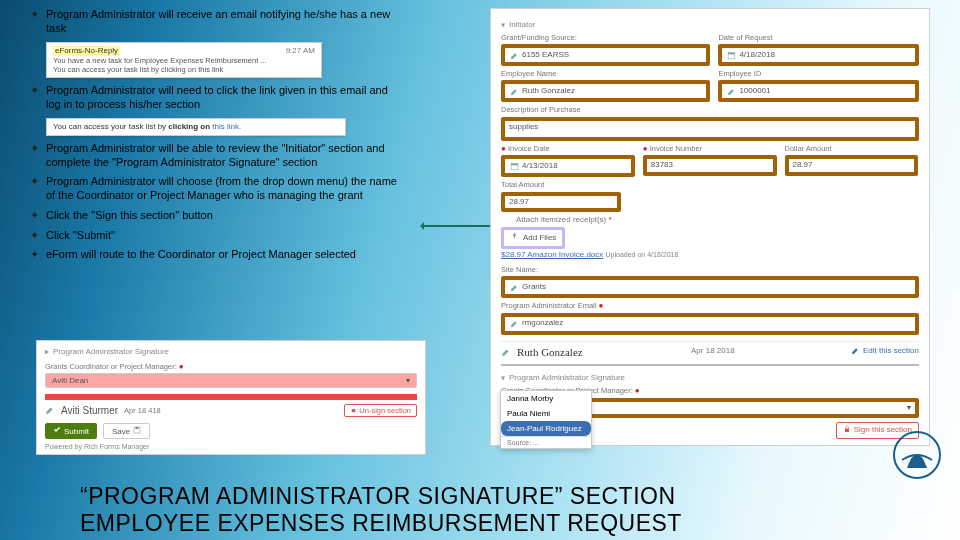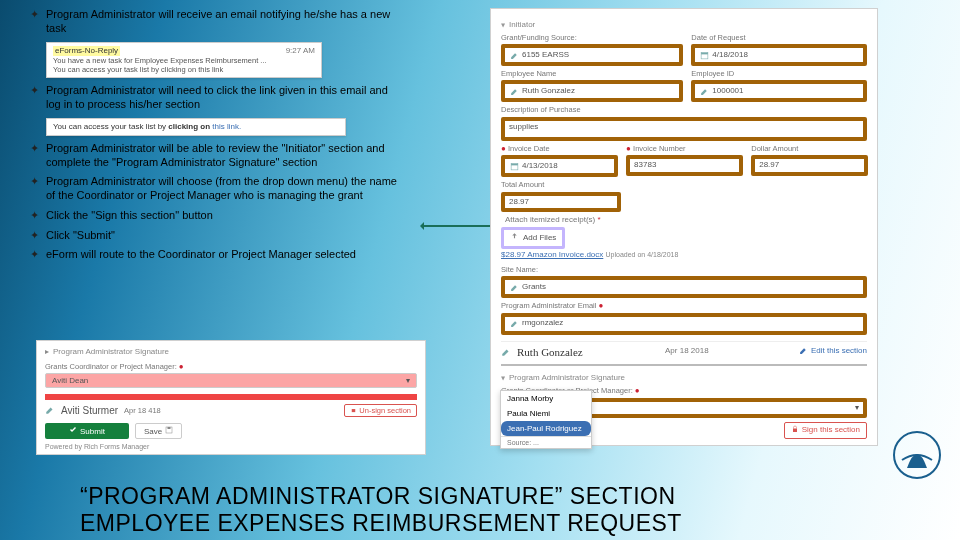--- a/index.html
+++ b/index.html
@@ -23,21 +23,21 @@
     font-size: 8px; color: #333; margin: 2px 0 6px 16px; width: 276px;
     box-shadow: 0 1px 2px rgba(0,0,0,.15);
   }
   .inset .row { display: flex; justify-content: space-between; align-items: center; }
   .inset .hl { background: #fffaa0; display: inline-block; padding: 0 2px; }
   .inset .sub { color: #555; font-size: 7.5px; }
   .inset .link { color: #3b6fb3; }
   .inset .time { color: #777; }
   
   .formpanel {
-    position: absolute; top: 8px; left: 490px; width: 388px;
+    position: absolute; top: 8px; left: 490px; width: 440px;
     background: #fff; border: 1px solid #d0d0d0; padding: 8px 10px 6px;
     font-size: 8px; color: #555; line-height: 1.1;
   }
   .formpanel .secthead {
     display: flex; align-items: center; gap: 4px; color: #888; font-size: 8px;
     margin: 4px 0 4px;
   }
   .formpanel .chev { display:inline-block; transform: rotate(90deg); font-size:8px; color:#999;}
   .fgrow { display: flex; gap: 8px; margin-bottom: 4px; }
   .fg { flex: 1; }
@@ -46,21 +46,21 @@
   .lbl { font-size: 7.5px; color: #777; margin-bottom: 2px; display:block;}
   .field {
     border: 4px solid #a16207; border-radius: 2px; padding: 2px 4px;
     font-size: 8px; color: #555; background: #fff; display: flex; align-items: center; gap: 3px;
     min-height: 14px;
   }
   .field .ico { width: 10px; height: 10px; display: inline-flex; align-items:center; justify-content:center; }
   .ico svg { width: 9px; height: 9px; }
   .desc { min-height: 24px; align-items: flex-start; }
   .linky { color: #3b6fb3; text-decoration: underline; font-size: 8px; }
-  .attach .title { font-size: 8px; color: #777; margin: 4px 4px 2px; }
+  .attach .title { font-size: 8px; color: #777; margin: 4px 15px 2px; }
   .attach .addfiles {
     display:inline-flex; align-items:center; gap:4px; font-size:8px; color:#555;
     border:3px solid #c4b5fd; padding:2px 6px; border-radius:2px;
   }
   .sigrow {
     display:flex; align-items:center; gap:6px;
     border-top:1px solid #eee; margin-top:6px; padding-top:4px;
   }
   .sigrow .sigico { width:10px; height:10px; }
   .sigrow .name { font-family: 'Brush Script MT', cursive; font-size: 11px; color:#333; }
@@ -98,21 +98,21 @@
   .blbox .sigline {
     display:flex; align-items:center; gap:6px; border-top:6px solid #ef4444;
     margin-top:4px; padding-top:4px;
   }
   .unsign {
     margin-left:auto; color:#d9534f; border:1px solid #d9534f; padding:1px 5px;
     font-size:7.5px; border-radius:2px; display:flex; align-items:center; gap:2px;
   }
   .blbox .btnrow { display:flex; gap:6px; margin-top:6px; }
   .btn-primary {
-    background:#15803d; color:#fff; padding:2px 24px; font-size:8px; border-radius:2px;
+    background:#4d7c0f; color:#fff; padding:2px 8px; font-size:8px; border-radius:2px;
     display:flex; align-items:center; gap:3px;
   }
   .btn-sec {
     background:#fff; border:1px solid #ccc; color:#555; padding:2px 8px; font-size:8px;
     border-radius:2px; display:flex; align-items:center; gap:3px;
   }
   .blbox .foot { font-size:7px; color:#888; margin-top:4px; }
   .arrow {
     position:absolute; left:422px; top:225px; width:75px; height:2px;
     background:#1a6e58;

